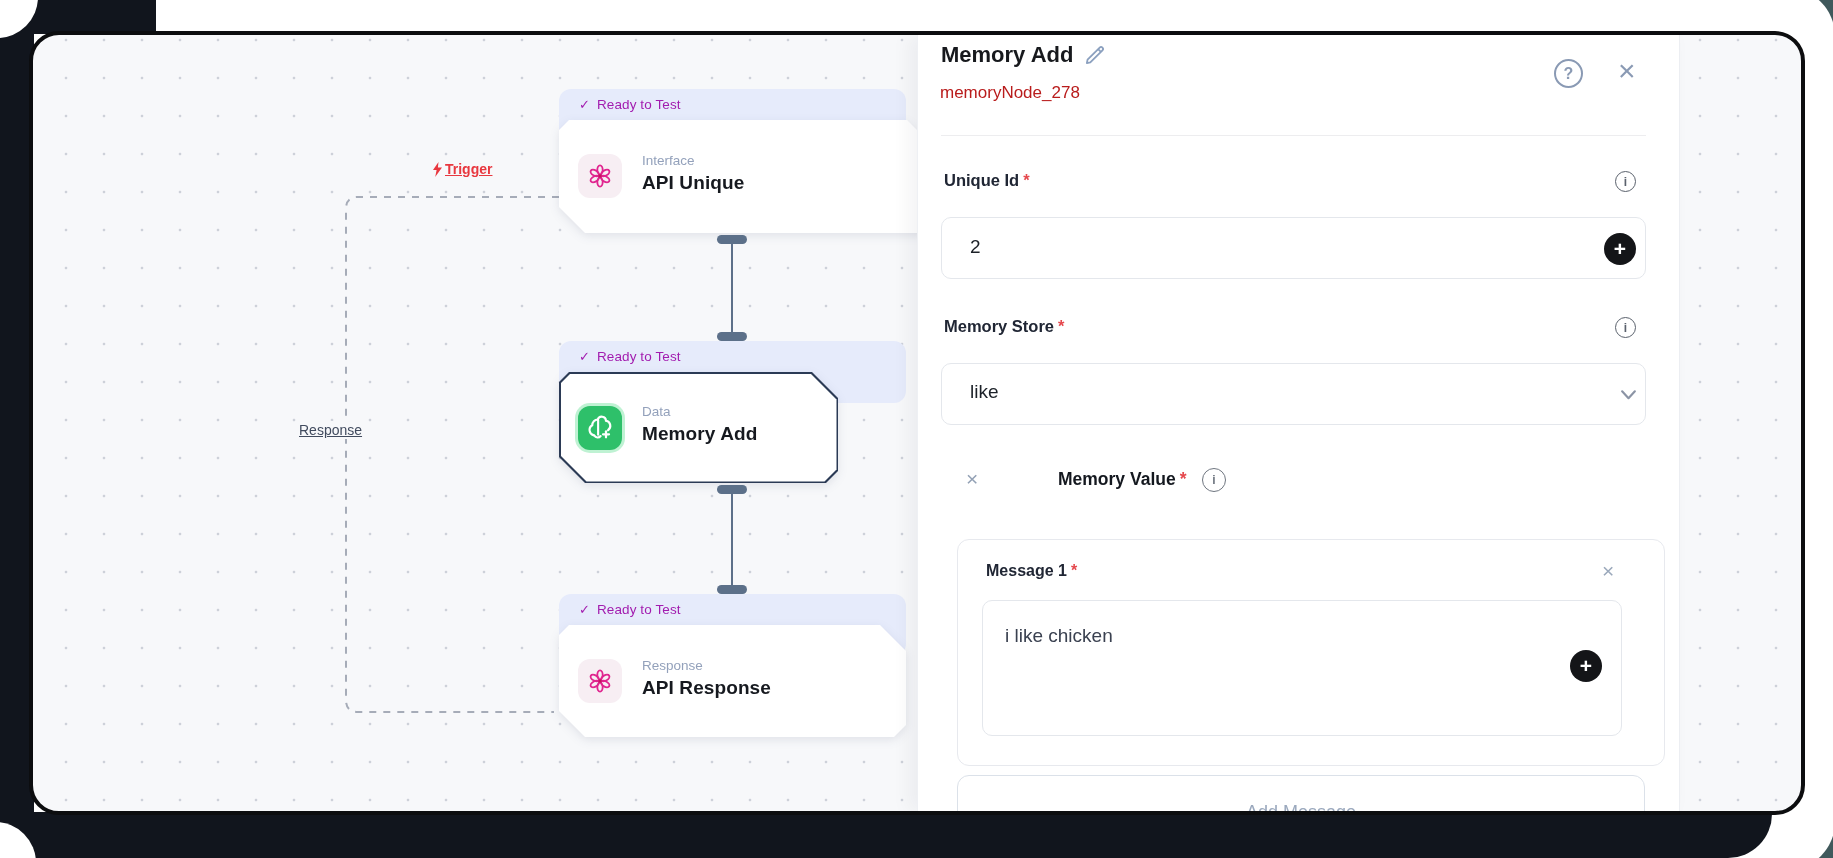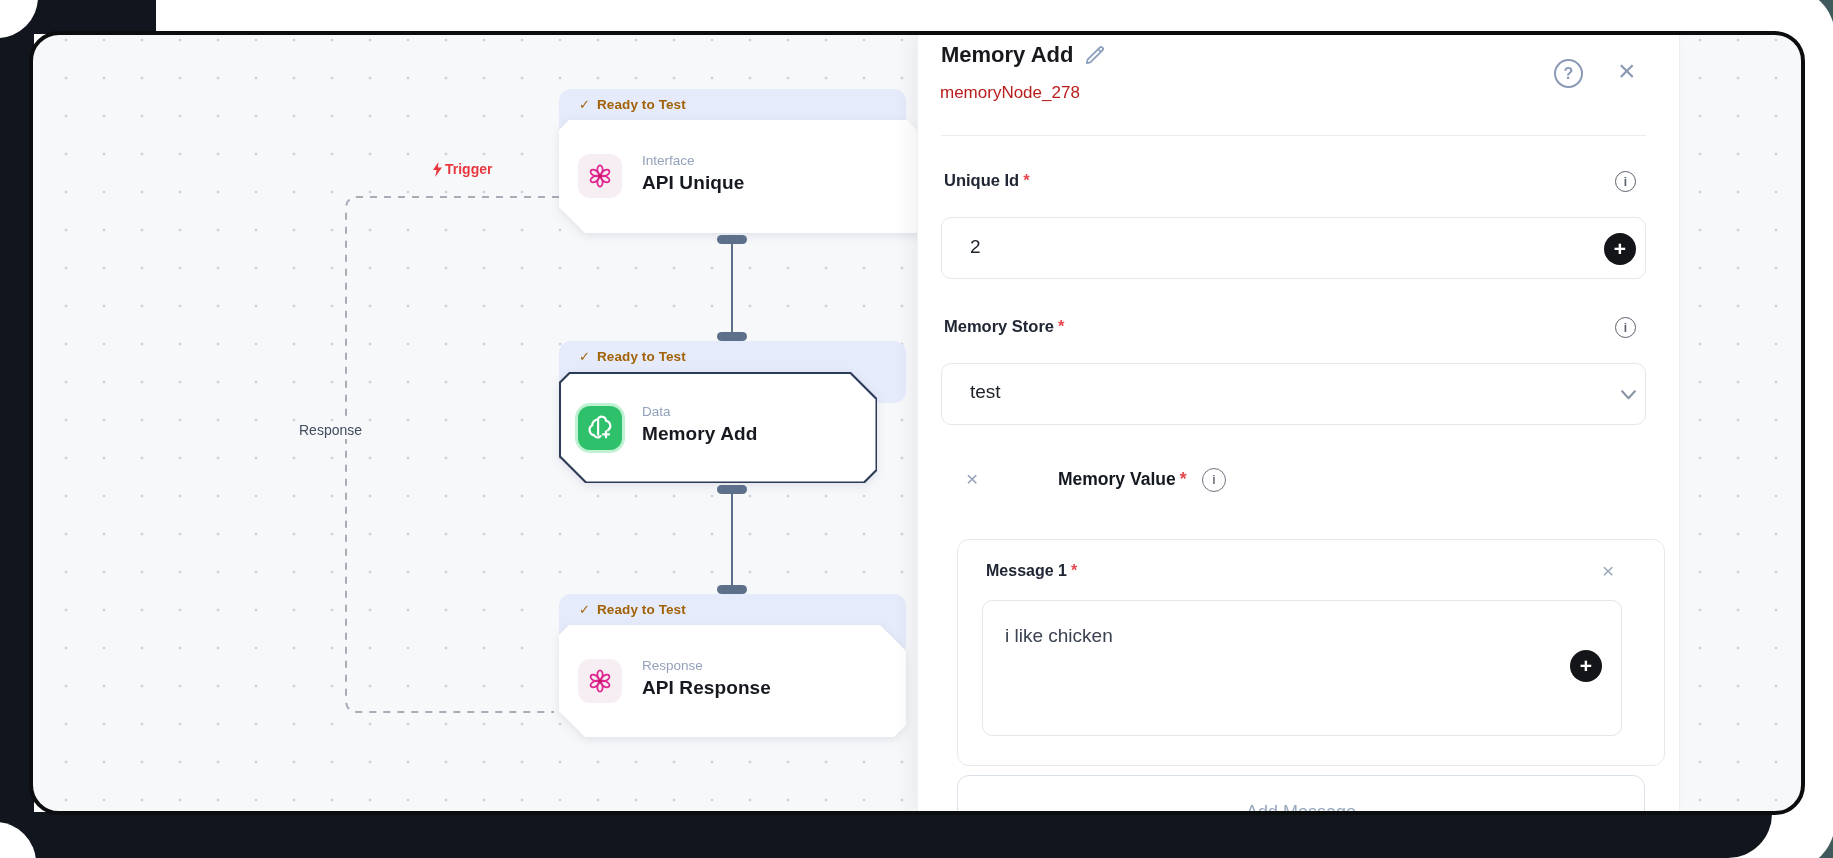--- a/index.html
+++ b/index.html
@@ -23,40 +23,40 @@
 
   
   .frame{position:absolute;left:29px;top:31px;width:1776px;height:784px;
     background:#f7f8fa;border:4px solid #0c0d0f;border-radius:30px;overflow:hidden;}
   .frame-inner{position:absolute;left:0;top:0;width:1768px;height:776px;
     background-image:radial-gradient(#cdd1d9 1.5px,transparent 1.6px);
     background-size:38px 38px;background-position:14px 24px;}
 
   
   .node-badge{position:absolute;width:347px;height:62px;background:#e6ebfb;border-radius:12px;}
-  .badge-text{padding:8px 0 0 20px;font-size:13.5px;font-weight:700;color:#a16207;letter-spacing:.1px;}
+  .badge-text{padding:8px 0 0 20px;font-size:13.5px;font-weight:400;color:#a21caf;letter-spacing:.1px;}
   .badge-check{margin-right:7px;font-size:13px;}
   .card-wrap{position:absolute;filter:drop-shadow(0 3px 5px rgba(25,39,80,0.10));}
   .card-shape{position:absolute;left:0;top:0;width:100%;height:100%;background:#ffffff;
     clip-path:polygon(0 10px,10px 0,calc(100% - 26px) 0,100% 26px,100% calc(100% - 12px),
       calc(100% - 12px) 100%,26px 100%,0 calc(100% - 26px));}
   .card-border{background:#2b3a55;}
   .card-fill{position:absolute;left:1.5px;top:1.5px;right:1.5px;bottom:1.5px;width:auto;height:auto;}
   .node-icon{position:absolute;width:44px;height:44px;border-radius:12px;display:flex;
     align-items:center;justify-content:center;}
   .icon-pink{background:#f7eef3;}
   .icon-green{background:#2ec06a;box-shadow:0 0 0 3px rgba(88,222,140,0.38);}
   .node-text{position:absolute;}
   .node-cat{font-size:13.5px;color:#93a1bb;line-height:17px;}
   .node-title{font-size:19px;font-weight:700;color:#16191f;line-height:27px;letter-spacing:.1px;}
 
   .edge-line{position:absolute;width:2px;background:#5d7089;}
   .edge-cap{position:absolute;width:30px;height:9px;border-radius:4.5px;background:#5c7089;}
 
-  .flow-label{position:absolute;font-size:14px;font-weight:600;}
+  .flow-label{position:absolute;font-size:14px;font-weight:600;text-decoration:underline;}
   .trigger{color:#e8383f;display:flex;align-items:center;gap:2px;}
   .response{color:#414b5e;background:#f7f8fa;padding:1px 4px;font-weight:400;}
 
   
   .panel{position:absolute;left:884px;top:0;width:763px;height:776px;background:#ffffff;
     border-left:1px solid #eef0f4;border-right:1px solid #eceef2;
     box-shadow:-8px 0 18px rgba(15,23,42,0.05);}
   .p-abs{position:absolute;}
   .panel-title{font-size:22px;font-weight:700;color:#17191d;display:flex;align-items:center;gap:10px;}
   .panel-sub{font-size:17px;color:#b91c1c;}
@@ -139,21 +139,21 @@
         </div>
       </div>
 
       <div class="edge-cap" style="left:684px;top:200px;"></div>
       <div class="edge-line" style="left:698px;top:206px;height:94px;"></div>
       <div class="edge-cap" style="left:684px;top:297px;"></div>
 
       <div class="node-badge" style="left:526px;top:306px;">
         <div class="badge-text"><span class="badge-check">✓</span><span>Ready to Test</span></div>
       </div>
-      <div class="card-wrap" style="left:526px;top:337px;width:318px;height:111px;">
+      <div class="card-wrap" style="left:526px;top:337px;width:279px;height:111px;">
         <div class="card-shape card-border"></div>
         <div class="card-shape card-fill"></div>
         <div class="node-icon icon-green" style="left:19px;top:34px;">
           <svg width="30" height="30" viewBox="0 0 24 24">
             <g stroke="#ffffff" stroke-width="1.7" fill="none" stroke-linecap="round">
               <path d="M10.2 5.2 a4.6 4.6 0 0 0 -4.4 4.6 a4.4 4.4 0 0 0 1.4 8.1"></path>
               <path d="M10.2 5.2 a3.4 3.4 0 0 1 6.6 1 a4.2 4.2 0 0 1 1.6 7.6"></path>
               <path d="M10.5 5.6 v11.8"></path>
               <path d="M7.5 18 a3 3 0 0 0 5 .4"></path>
             </g>
@@ -232,21 +232,21 @@
           </div>
         </div>
 
         <div class="p-abs field-label" style="left:26px;top:282px;">
           <span>Memory Store</span><span class="req">*</span>
         </div>
         <div class="p-abs info-circle" style="left:697px;top:282px;">
           <span>i</span>
         </div>
         <div class="p-abs input-box" style="left:23px;top:328px;width:705px;height:62px;">
-          <div class="input-text p-abs" style="left:28px;top:17px;">test</div>
+          <div class="input-text p-abs" style="left:28px;top:17px;">like</div>
           <span class="p-abs" style="left:678px;top:23px;">
             <svg width="17" height="12" viewBox="0 0 16 11">
                 <polyline points="2,2 8,8.5 14,2" fill="none" stroke="#8b94a5" stroke-width="2" stroke-linecap="round" stroke-linejoin="round"></polyline>
               </svg>
           </span>
         </div>
 
         <div class="p-abs icon-btn section-x" style="left:48px;top:432px;">
           <span>×</span>
         </div>

